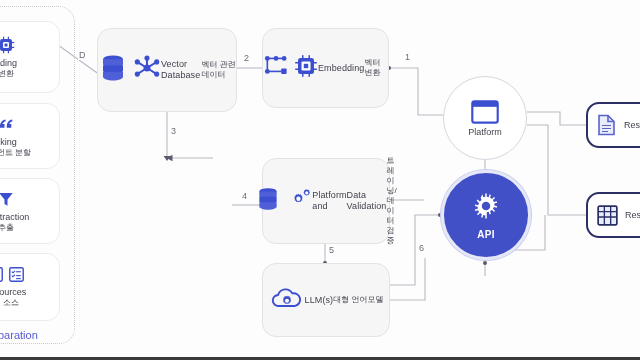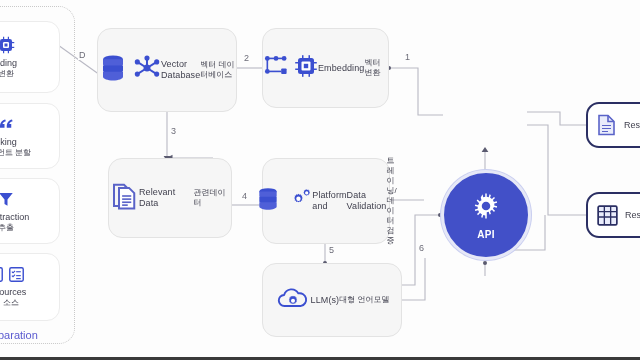--- a/index.html
+++ b/index.html
@@ -247,21 +247,21 @@
           <circle cx="12" cy="12" r="3"></circle>
           <circle cx="12" cy="3.5" r="2.2"></circle>
           <circle cx="20.3" cy="6.8" r="2.2"></circle>
           <circle cx="20.3" cy="17.2" r="2.2"></circle>
           <circle cx="3.7" cy="17.2" r="2.2"></circle>
           <circle cx="3.7" cy="6.8" r="2.2"></circle>
         </g>
       </svg>
     </div>
     <div class="t-en">Vector Database</div>
-    <div class="t-ko">벡터 데이터베이스</div>
+    <div class="t-ko">벡터 관련데이터</div>
   </div>
 
   <div class="node" style="left:262px;top:28px;width:127px;height:80px;">
     <div class="icons">
       <svg width="26" height="26" viewBox="0 0 24 24">
         <g stroke="#3b4fd0" stroke-width="1.5" fill="none">
           <line x1="4" y1="5" x2="4" y2="17"></line>
           <line x1="4" y1="5" x2="11" y2="5"></line>
           <line x1="13" y1="5" x2="19" y2="5"></line>
           <line x1="4" y1="17" x2="17" y2="17"></line>
@@ -287,36 +287,20 @@
             <rect x="1.2" y="14.5" width="2.8" height="1.5"></rect>
           <rect x="20" y="8" width="2.8" height="1.5"></rect>
             <rect x="20" y="14.5" width="2.8" height="1.5"></rect>
         </g>
       </svg>
     </div>
     <div class="t-en">Embedding</div>
     <div class="t-ko">벡터 변환</div>
   </div>
 
-  <div class="node" style="left:108px;top:158px;width:124px;height:80px;">
-    <div class="icons">
-      <svg width="30" height="30" viewBox="0 0 24 24">
-        <path d="M4 3h8l4 4v13H4z" fill="none" stroke="#5a63c8" stroke-width="1.6"></path>
-        <path d="M8 5.5h8l4.2 4.2V22H8z" fill="#ffffff" stroke="#5a63c8" stroke-width="1.6"></path>
-        <g stroke="#5a63c8" stroke-width="1.3">
-          <line x1="10.5" y1="12" x2="17.8" y2="12"></line>
-          <line x1="10.5" y1="14.5" x2="17.8" y2="14.5"></line>
-          <line x1="10.5" y1="17" x2="17.8" y2="17"></line>
-          <line x1="10.5" y1="19.3" x2="15" y2="19.3"></line>
-        </g>
-      </svg>
-    </div>
-    <div class="t-en">Relevant Data</div>
-    <div class="t-ko">관련데이터</div>
-  </div>
 
   <div class="node" style="left:262px;top:158px;width:128px;height:86px;">
     <div class="icons">
       <svg width="26" height="26" viewBox="0 0 24 24">
         <ellipse cx="12" cy="5" rx="8" ry="3" fill="#3b4fd0"></ellipse>
         <path d="M4 5v4c0 1.7 3.6 3 8 3s8-1.3 8-3V5" fill="#4f5fd8"></path>
         <path d="M4 10v4c0 1.7 3.6 3 8 3s8-1.3 8-3v-4" fill="#3b4fd0"></path>
         <path d="M4 15v4c0 1.7 3.6 3 8 3s8-1.3 8-3v-4" fill="#4f5fd8"></path>
       </svg>
       <svg width="26" height="26" viewBox="0 0 24 24">
@@ -326,34 +310,41 @@
           <path d="M17.6 3.2l.8.4.7-.7.7.7.8-.4.3.9.9.3-.4.8.7.7-.7.7.4.8-.9.3-.3.9-.8-.4-.7.7-.7-.7-.8.4-.3-.9-.9-.3.4-.8-.7-.7.7-.7-.4-.8.9-.3z"></path>
           <circle cx="19.1" cy="6.4" r="1.5" fill="#ffffff"></circle>
         </g>
       </svg>
     </div>
     <div class="t-en">Platform and</div>
     <div class="t-en">Data Validation</div>
     <div class="t-ko">트레이닝/ 데이터 검증</div>
   </div>
 
-  <div class="node" style="left:262px;top:263px;width:140px;height:74px;">
+  <div class="node" style="left:262px;top:263px;width:128px;height:74px;">
     <div class="icons">
       <svg width="36" height="26" viewBox="0 0 34 24">
         <path d="M9 19.5a5.2 5.2 0 0 1-.4-10.4A7.3 7.3 0 0 1 22 7.6a5.6 5.6 0 0 1 2.6 11.9z" fill="none" stroke="#3b4fd0" stroke-width="1.8" stroke-linejoin="round"></path>
         <g fill="#3b4fd0">
           <path d="M15 10.2l1.1.5.9-.9.9.9 1.1-.5.4 1.2 1.2.4-.5 1.1.9.9-.9.9.5 1.1-1.2.4-.4 1.2-1.1-.5-.9.9-.9-.9-1.1.5-.4-1.2-1.2-.4.5-1.1-.9-.9.9-.9-.5-1.1 1.2-.4z"></path>
           <circle cx="17" cy="14.5" r="1.9" fill="#ffffff"></circle>
         </g>
       </svg>
     </div>
     <div class="t-en">LLM(s)</div>
     <div class="t-ko">대형 언어모델</div>
   </div>
 
+  <div class="circle platform" style="left:443px;top:76px;width:84px;height:84px;">
+    <svg width="28" height="24" viewBox="0 0 26 22">
+      <rect x="1.2" y="1.2" width="23.6" height="19.6" rx="2" fill="#ffffff" stroke="#3b4fd0" stroke-width="2"></rect>
+      <rect x="1.2" y="1.2" width="23.6" height="5" fill="#3b4fd0"></rect>
+    </svg>
+    <div class="clabel">Platform</div>
+  </div>
 
   <div class="circle api" style="left:441px;top:170px;width:90px;height:90px;">
     <svg width="30" height="30" viewBox="0 0 24 24">
       <path d="M9.2 2.6l.6 2.3a7 7 0 0 1 1.6-.4V2h1.2v2.5a7 7 0 0 1 1.6.4l.6-2.3 1.1.5-.6 2.3c.5.3 1 .6 1.4 1l1.7-1.7.8.9-1.7 1.6c.3.5.6 1 .8 1.5l2.3-.6.3 1.2-2.3.6c.1.5.1 1.1 0 1.6l2.3.6-.3 1.2-2.3-.6a7 7 0 0 1-.8 1.5l1.7 1.6-.8.9-1.7-1.7c-.4.4-.9.7-1.4 1l.6 2.3-1.1.5-.6-2.3a7 7 0 0 1-1.6.4V22h-1.2v-2.5a7 7 0 0 1-1.6-.4l-.6 2.3-1.1-.5.6-2.3c-.5-.3-1-.6-1.4-1l-1.7 1.7-.8-.9 1.7-1.6a7 7 0 0 1-.8-1.5l-2.3.6-.3-1.2 2.3-.6a7 7 0 0 1 0-1.6l-2.3-.6.3-1.2 2.3.6c.2-.5.5-1 .8-1.5L4.5 7.6l.8-.9L7 8.4c.4-.4.9-.7 1.4-1l-.6-2.3z" fill="#ffffff"></path>
       <circle cx="12" cy="12" r="3.4" fill="#4250c8"></circle>
     </svg>
     <div class="clabel">API</div>
   </div>
 
   <div class="res-card" style="left:586px;top:102px;width:120px;height:46px;">

